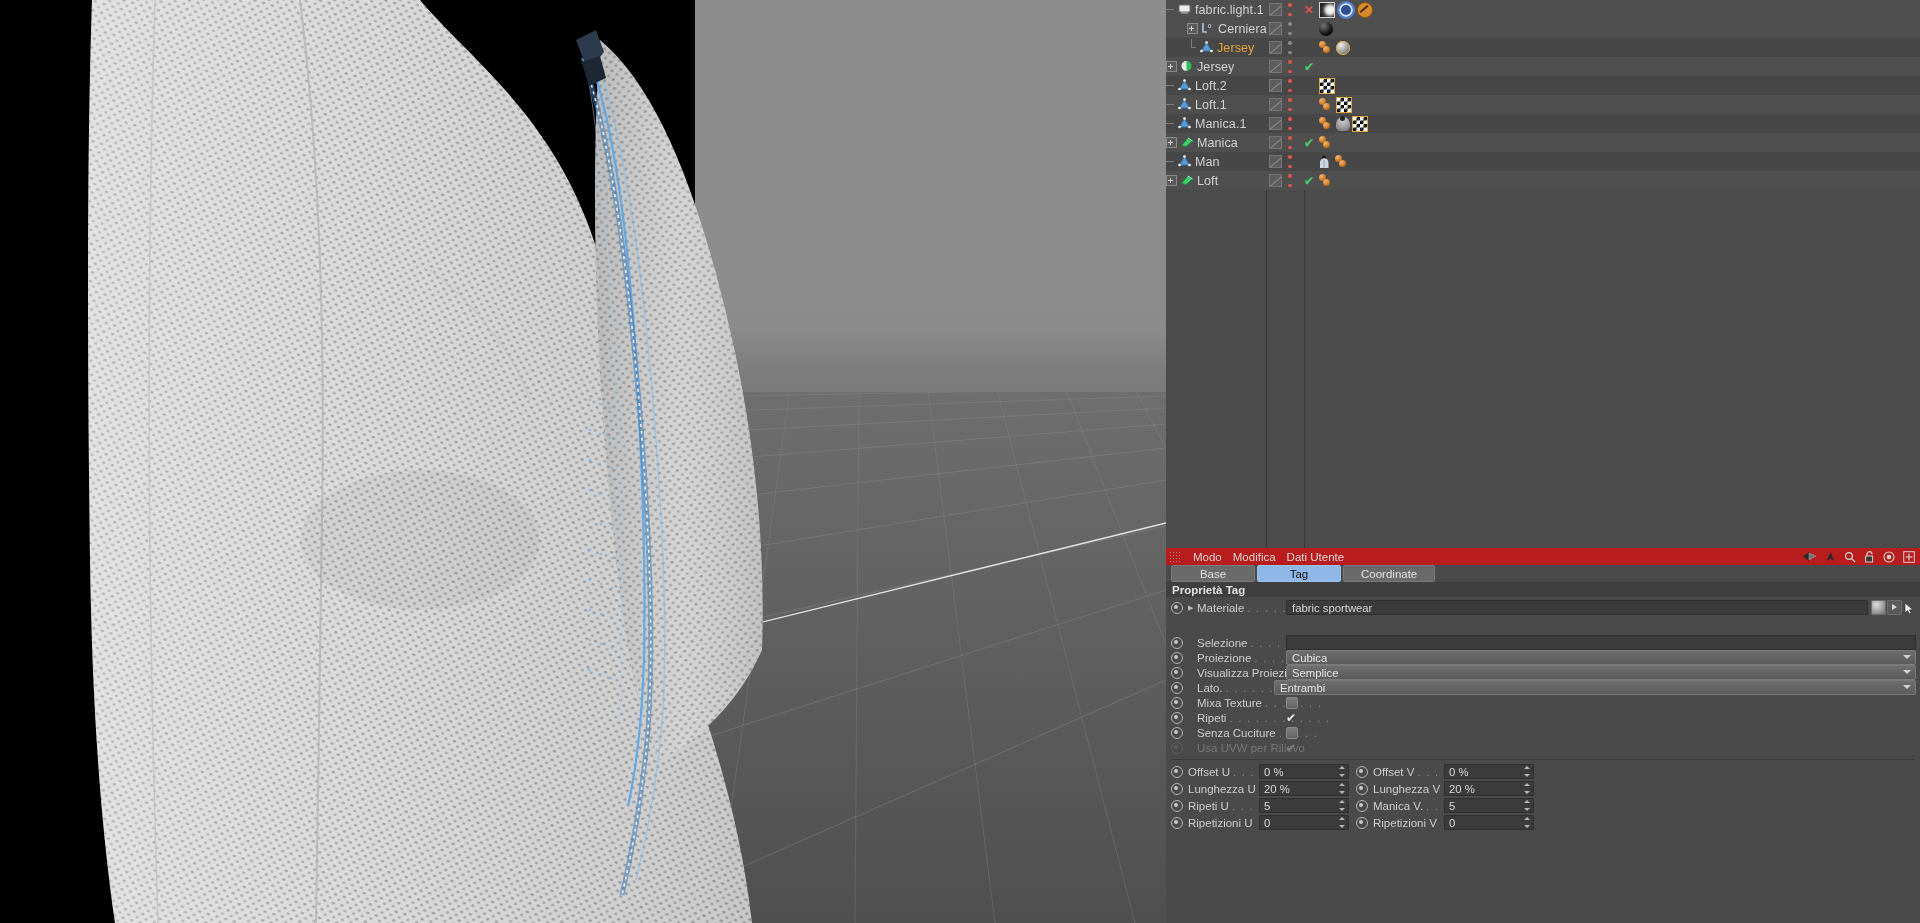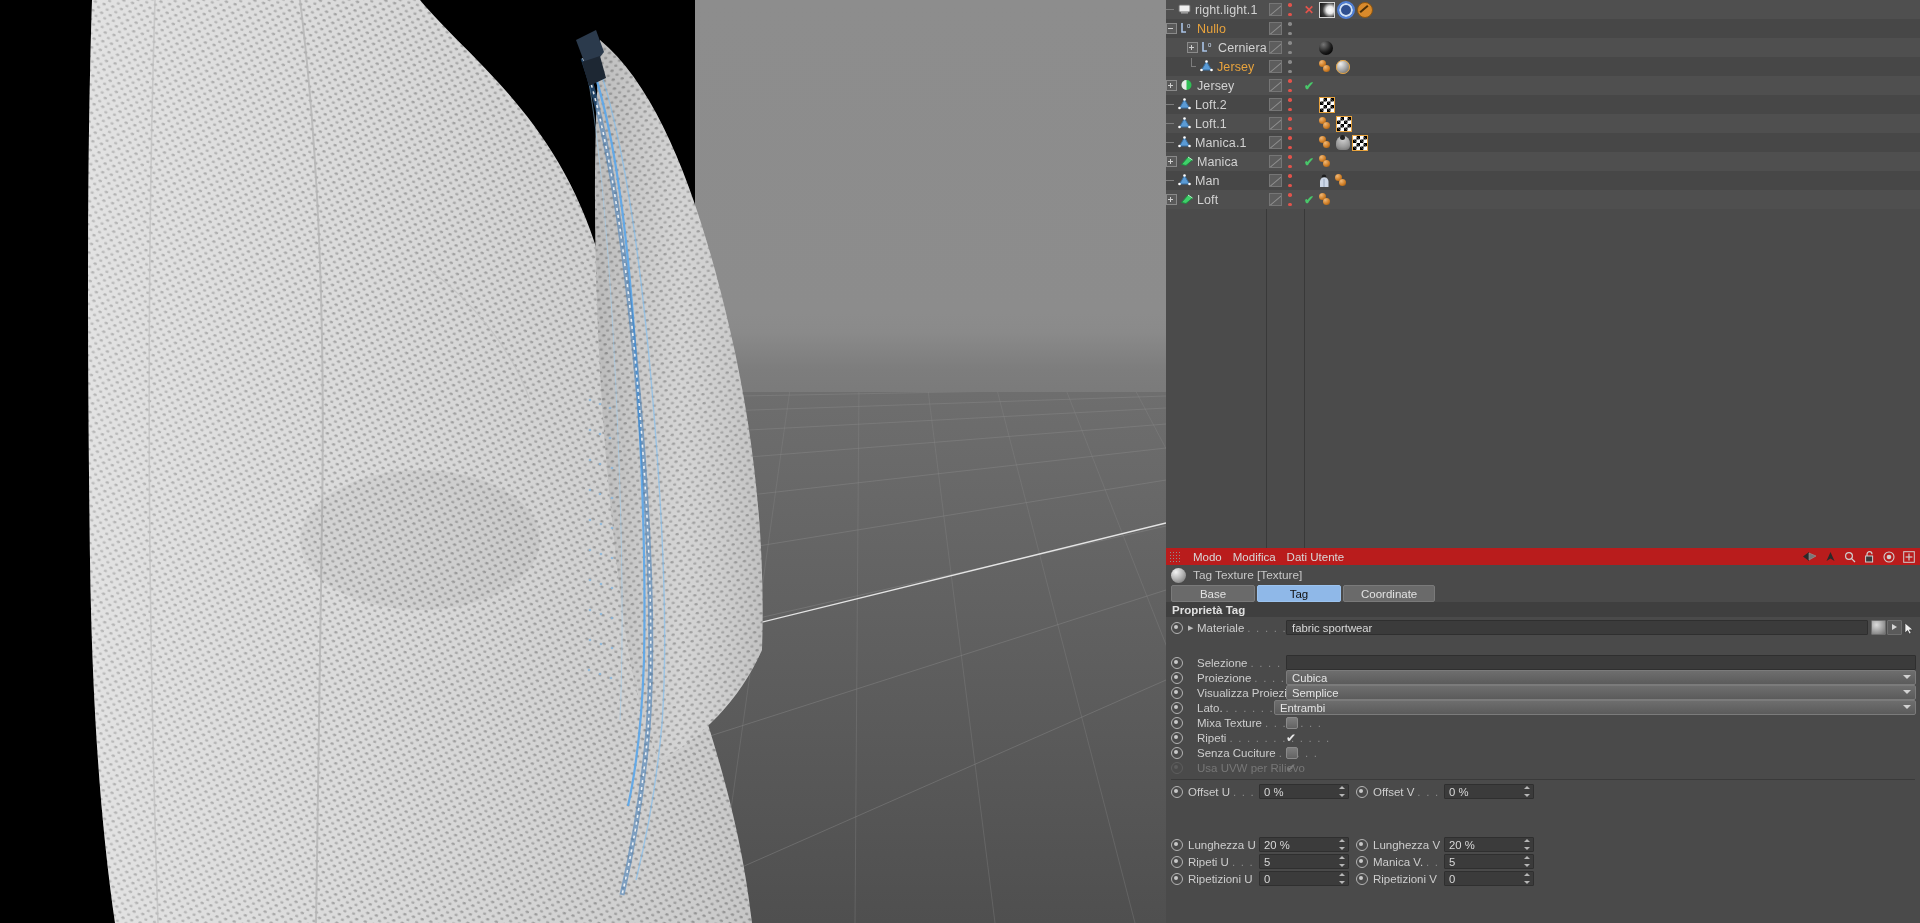--- a/index.html
+++ b/index.html
@@ -286,57 +286,36 @@
       <div class="om-vline" style="left:138px;"></div>
       <div class="om-rows" id="omrows">
           <div class="om-row odd">
             <div class="om-name-col">
               <span class="om-tree" style="padding-left:0px">
                 <span class="tline dash"></span>
                 <span class="oicon"><svg width="13" height="12" viewBox="0 0 13 12">
                     <rect x="1" y="2" width="11" height="7" rx="1" fill="#ededed" stroke="#6f6f6f"></rect>
                     <rect x="3" y="9" width="7" height="1.6" fill="#9a9a9a"></rect>
                   </svg></span>
-                <span class="om-label">right.light.1</span>
+                <span class="om-label">fabric.light.1</span>
               </span>
             </div>
             <div class="om-mid">
               <span class="vis-tog"></span>
               <span class="dots">
                 <span class="dot red"></span>
                 <span class="dot red"></span>
               </span>
             </div>
             <div class="om-state"><span class="x-mark">✕</span></div>
             <div class="om-tags">
               <span class="tag tag-light"></span>
               <span class="tag tag-target"></span>
               <span class="tag tag-ban"></span>
             </div>
-          </div>
-          <div class="om-row even">
-            <div class="om-name-col">
-              <span class="om-tree" style="padding-left:0px">
-                <span class="expander"></span>
-                <span class="oicon"><svg width="14" height="12" viewBox="0 0 14 12">
-                    <path d="M2,1 L2,10 L6,10" fill="none" stroke="#a9c4e6" stroke-width="1.6"></path>
-                    <text x="7" y="6" font-size="6" fill="#cfe0f5" font-family="sans-serif">0</text>
-                  </svg></span>
-                <span class="om-label hl">Nullo</span>
-              </span>
-            </div>
-            <div class="om-mid">
-              <span class="vis-tog"></span>
-              <span class="dots">
-                <span class="dot"></span>
-                <span class="dot"></span>
-              </span>
-            </div>
-            <div class="om-state"></div>
-            <div class="om-tags"></div>
           </div>
           <div class="om-row odd">
             <div class="om-name-col">
               <span class="om-tree" style="padding-left:21px">
                 <span class="expander plus"></span>
                 <span class="oicon"><svg width="14" height="12" viewBox="0 0 14 12">
                     <path d="M2,1 L2,10 L6,10" fill="none" stroke="#a9c4e6" stroke-width="1.6"></path>
                     <text x="7" y="6" font-size="6" fill="#cfe0f5" font-family="sans-serif">0</text>
                   </svg></span>
                 <span class="om-label">Cerniera</span>
@@ -617,24 +596,20 @@
           <span>
             <svg width="12" height="12" viewBox="0 0 12 12">
                 <rect x="0.7" y="0.7" width="10.6" height="10.6" fill="none" stroke="#cfcfcf" stroke-width="1"></rect>
                 <line x1="6" y1="2.6" x2="6" y2="9.4" stroke="#cfcfcf" stroke-width="1.2"></line>
                 <line x1="2.6" y1="6" x2="9.4" y2="6" stroke="#cfcfcf" stroke-width="1.2"></line>
               </svg>
           </span>
         </div>
       </div>
 
-      <div class="am-head">
-        <div class="am-head-ball"></div>
-        <div class="am-head-txt">Tag Texture [Texture]</div>
-      </div>
 
       <div class="am-tabs" id="amtabs">
           <div class="am-tab">Base</div>
           <div class="am-tab active">Tag</div>
           <div class="am-tab">Coordinate</div>
         </div>
 
       <div class="am-sect">Proprietà Tag</div>
 
       <div class="am-body" id="amprops">
@@ -750,21 +725,21 @@
               <span class="dotfill" style="margin-left:3px">. . . .</span>
             </span>
             <span class="numfield" style="position:absolute;left:278px;width:84px;">
               <span>0 %</span>
               <span class="spin">
                 <b class="up"></b>
                 <b class="dn"></b>
               </span>
             </span>
           </div>
-          <div class="prow" style="position: relative; height: 17px; margin-top: 36px;">
+          <div class="prow" style="position: relative; height: 17px;">
             <span style="position:absolute;left:5px;display:flex;align-items:center;width:140px;">
               <span class="radio"></span>
               <span class="plabel">Lunghezza U</span>
               <span class="dotfill" style="margin-left:3px"></span>
             </span>
             <span class="numfield" style="position:absolute;left:93px;width:84px;">
               <span>20 %</span>
               <span class="spin">
                 <b class="up"></b>
                 <b class="dn"></b>

